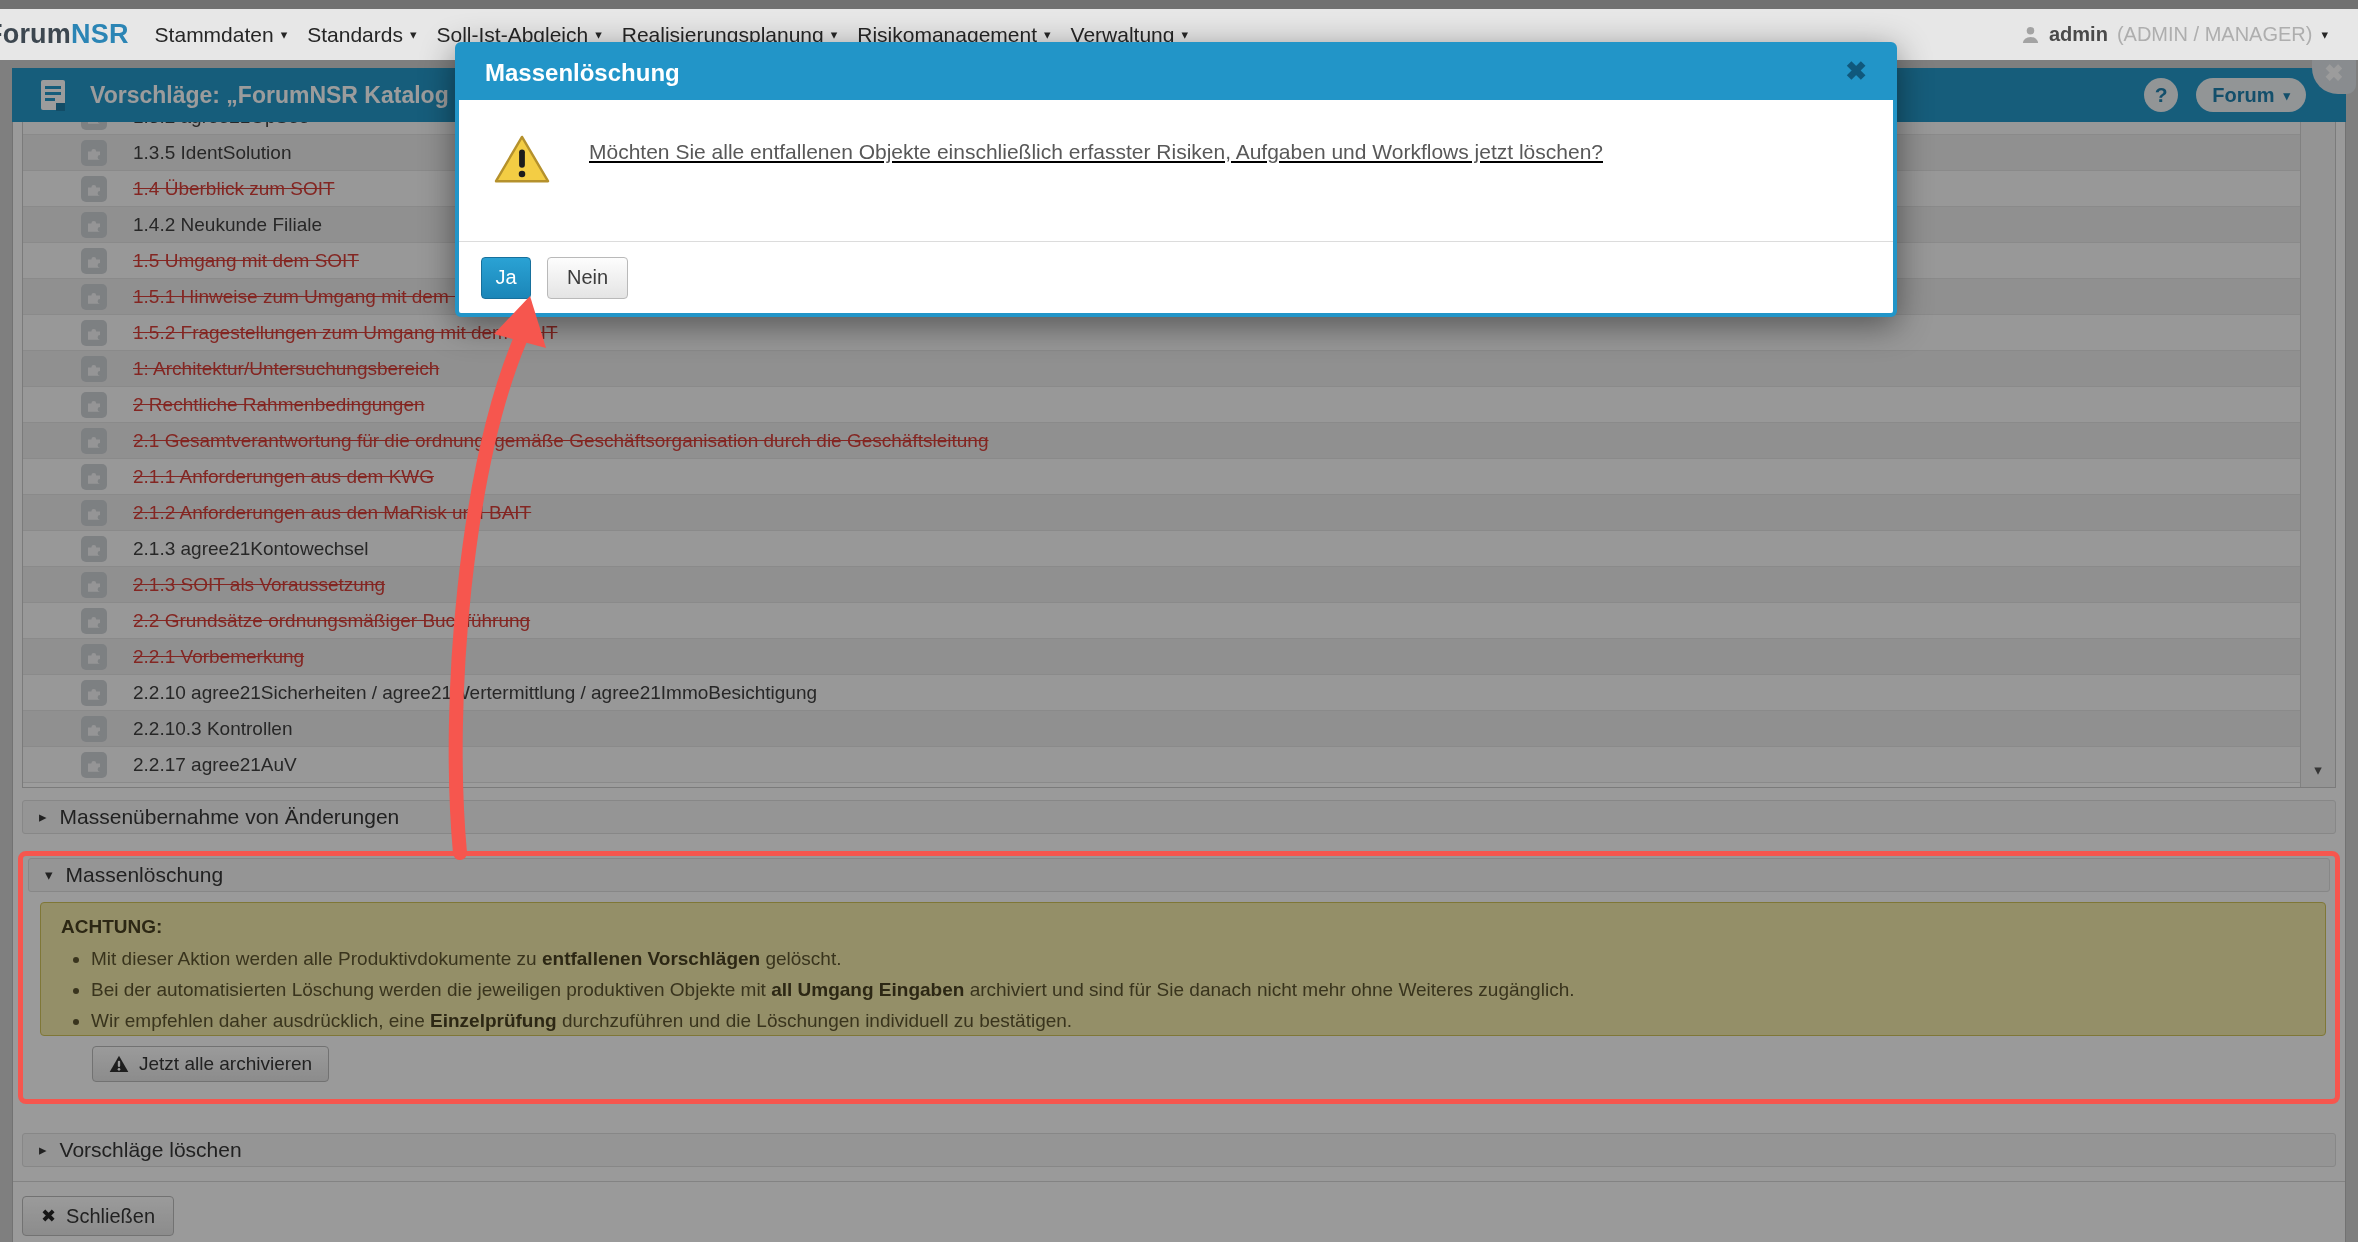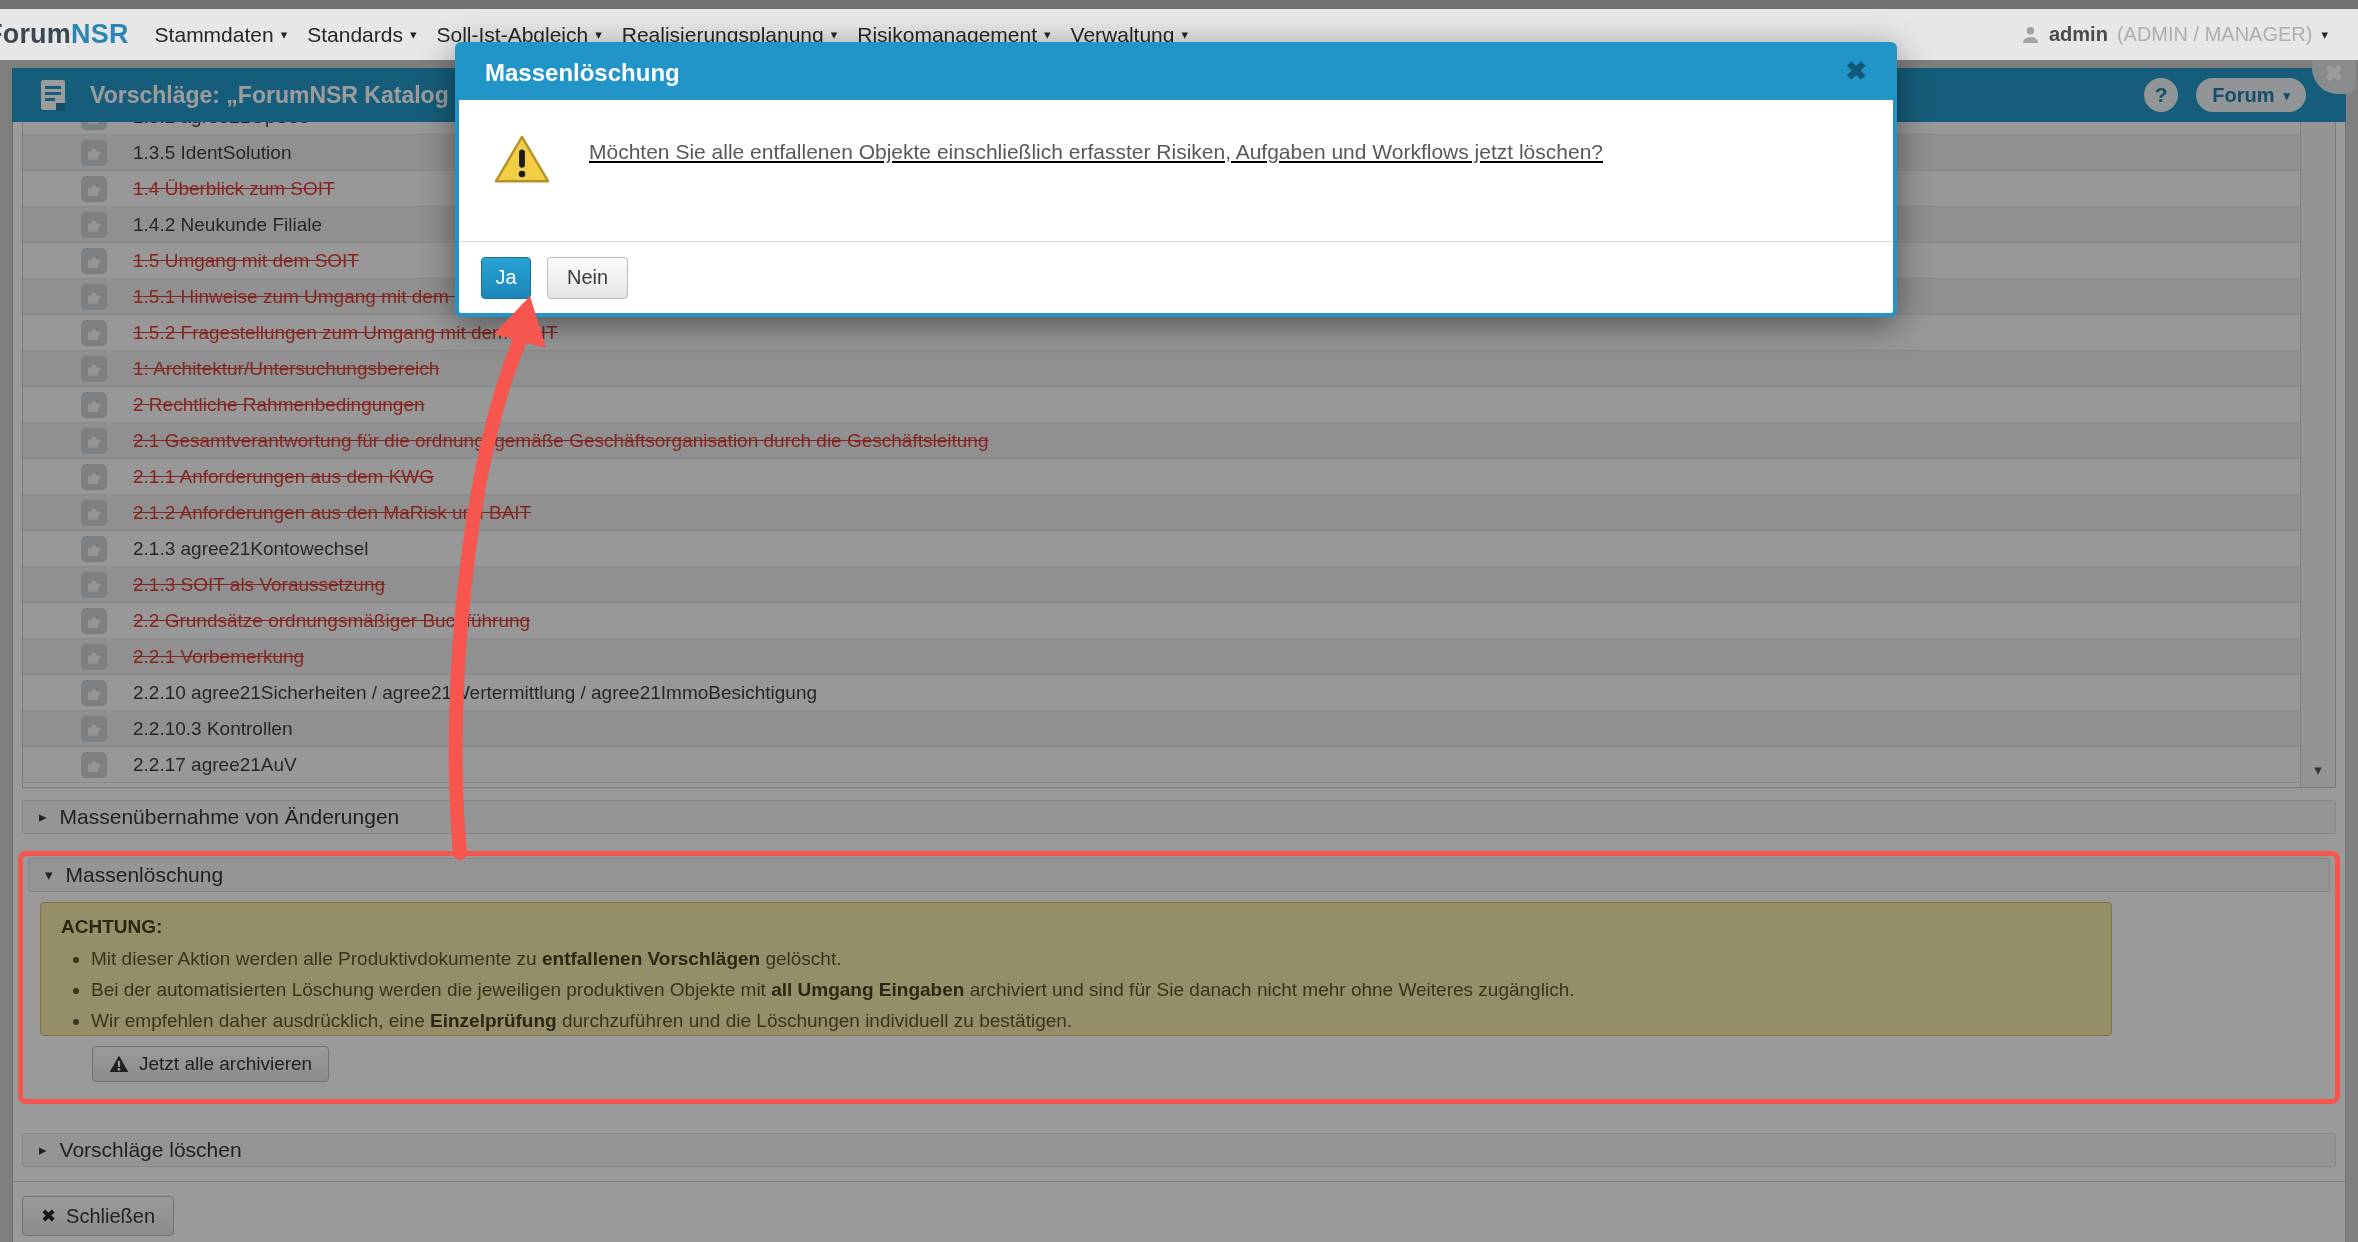--- a/index.html
+++ b/index.html
@@ -56,21 +56,21 @@
 
   
   .bar{ position:absolute; height:34px; background:#f3f3f3; border:1px solid #dcdcdc; border-radius:3px;
         display:flex; align-items:center; padding-left:16px; font-size:21px; color:#333333; cursor:pointer; z-index:2;}
   .bar .bcaret{ font-size:15px; margin-right:13px; color:#333; }
   .bar1{ left:22px; top:800px;  width:2314px; }
   .bar2{ left:28px; top:858px;  width:2302px; }
   .bar3{ left:22px; top:1133px; width:2314px; }
 
   
-  .warnbox{ position:absolute; left:40px; top:902px; width:2072px; height:134px; background:#f2e9a8;
+  .warnbox{ position:absolute; left:40px; top:902px; width:2286px; height:134px; background:#f2e9a8;
         border:1px solid #cfc258; border-radius:4px; padding:13px 20px; z-index:2;}
   .warnbox h4{ font-size:19px; color:#453d1d; }
   .warnbox ul{ margin:10px 0 0 30px; }
   .warnbox li{ font-size:19px; color:#5a522c; margin-bottom:9px; }
   .warnbox li b{ color:#453d1d; }
 
   .btn{ display:inline-flex; align-items:center; gap:10px; border:1px solid #b9b9b9; border-radius:4px;
         background:linear-gradient(#fdfdfd,#e4e4e4); color:#333; font-size:19px; cursor:pointer;
         font-family:"Liberation Sans", sans-serif;}
   .archive-btn{ position:absolute; left:52px; top:1046px; height:36px; padding:0 16px; z-index:2;margin-left:40px;}

